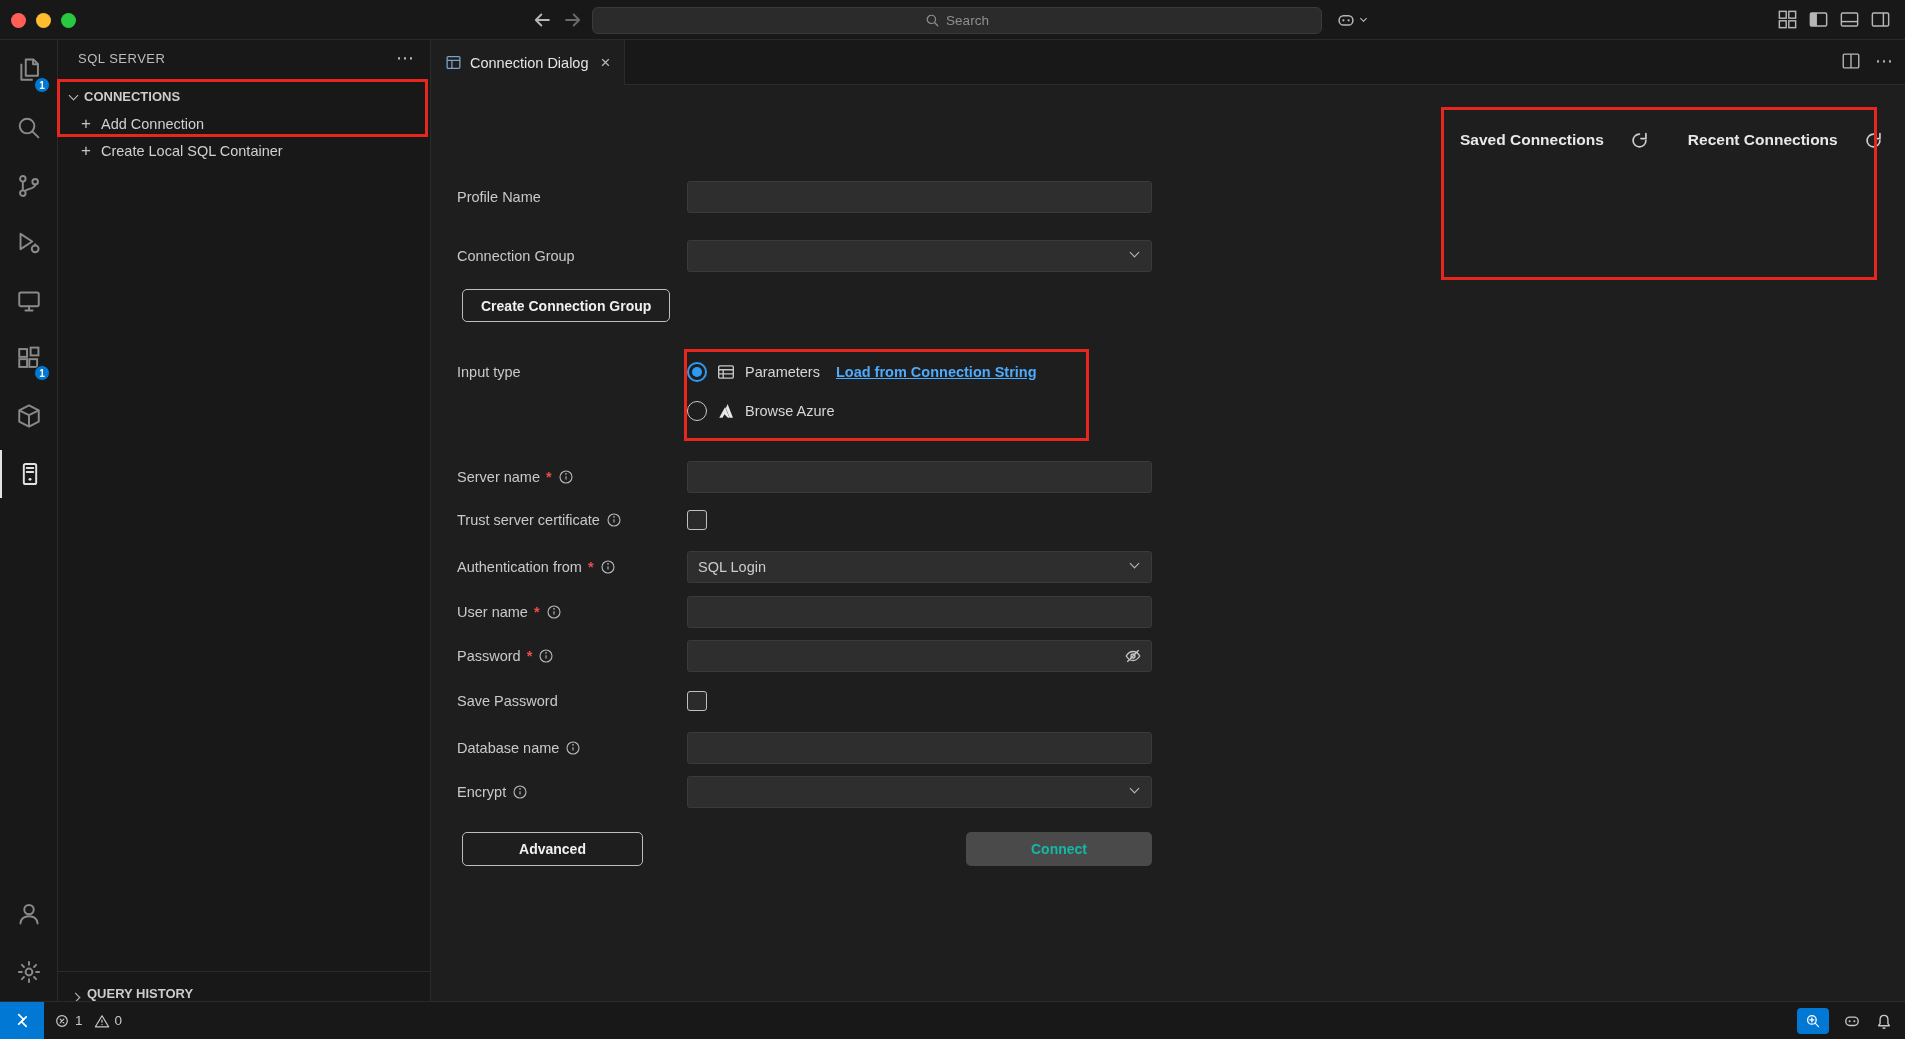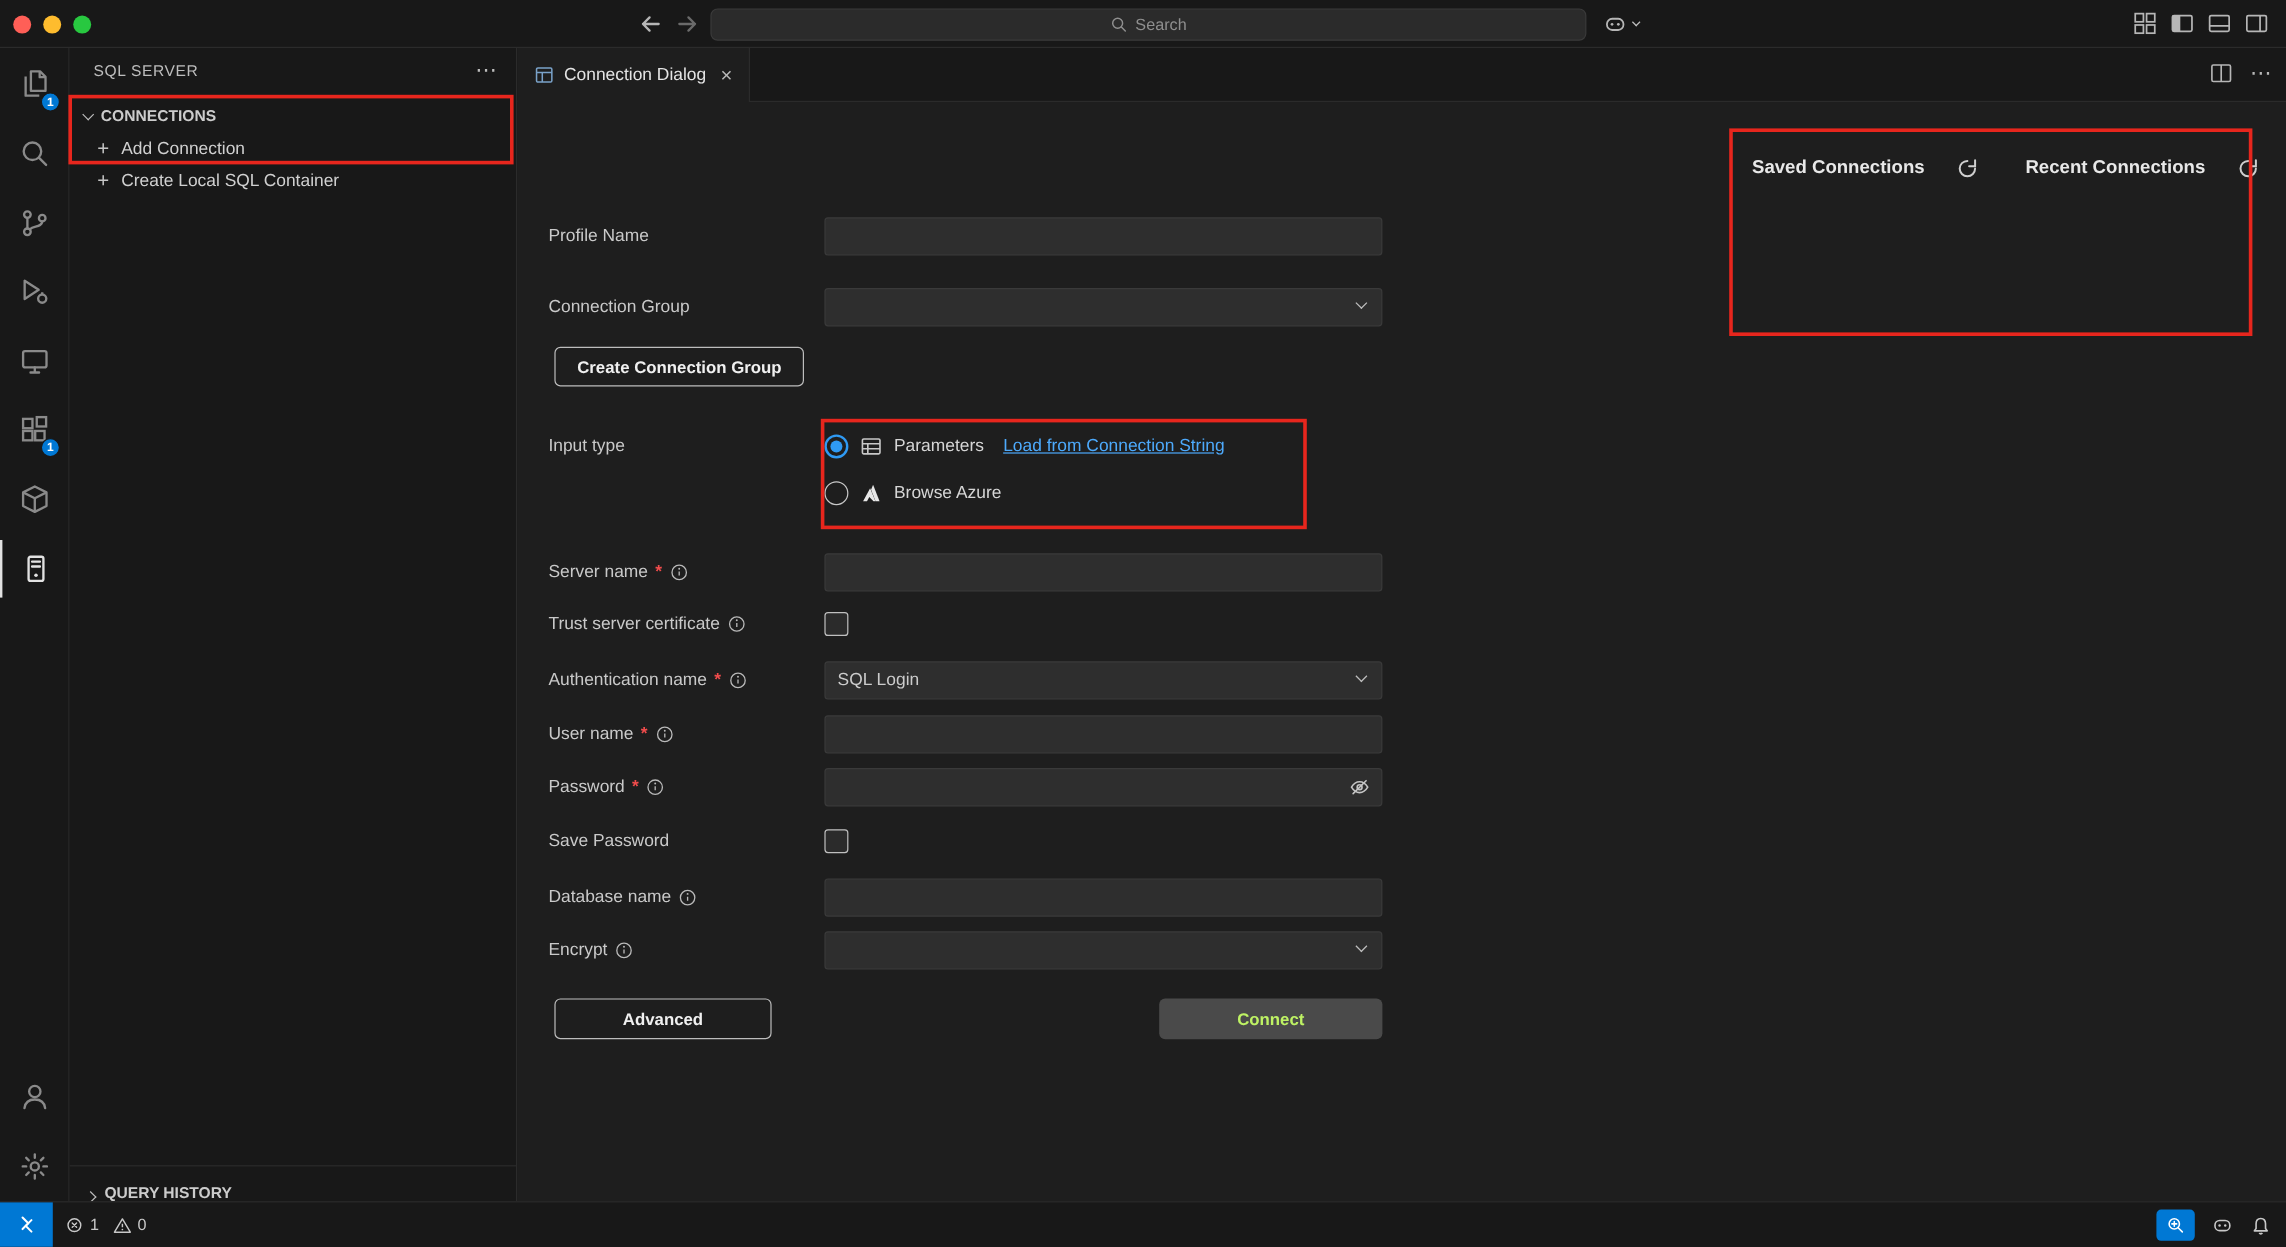--- a/index.html
+++ b/index.html
@@ -115,31 +115,31 @@
     border-radius:3px; cursor:pointer; }
 
   .radio-col { display:flex; flex-direction:column; gap:11px; }
   .radio-row { display:flex; align-items:center; gap:10px; height:28px; cursor:pointer; }
   .radio { width:20px; height:20px; border-radius:50%; border:1.5px solid #c8c8c8;
     position:relative; flex:none; cursor:pointer; }
   .radio.checked { border:2px solid #2f9af3; }
   .radio.checked::after { content:""; position:absolute; left:3px; top:3px;
     width:10px; height:10px; border-radius:50%; background:#2f9af3; }
   .radio-label { color:#d6d6d6; }
-  .link { color:#4daafc; text-decoration:underline; font-weight:400; margin-left:6px; cursor:pointer; }
+  .link { color:#4daafc; text-decoration:underline; font-weight:700; margin-left:6px; cursor:pointer; }
   .param-icon, .azure-icon { width:18px; height:18px; color:#c8c8c8; }
 
   .btn { height:33px; border-radius:5px; display:inline-flex; align-items:center;
     justify-content:center; font-size:14px; font-weight:700; cursor:pointer;
     font-family:"Liberation Sans", sans-serif; }
   .btn-secondary { background:transparent; border:1px solid #bdbdbd; color:#f0f0f0; padding:0 18px; }
   .btn-create { position:absolute; left:31px; top:249px; }
   .btn-advanced { position:absolute; left:31px; top:792px; width:181px; height:34px; }
   .btn-connect { position:absolute; left:535px; top:792px; width:186px; height:34px;
-    background:#4a4a4a; border:none; color:#bef264; cursor:default; }
+    background:#4a4a4a; border:none; color:#14b8a6; cursor:default; }
 
   .right-panel { position:absolute; left:1029px; top:86px; display:flex;
     flex-direction:row; gap:39px; }
   .rp-row { height:28px; display:flex; align-items:center; gap:26px; }
   .rp-title { font-size:15.5px; font-weight:700; color:#e8e8e8; }
   .refresh { width:19px; height:19px; color:#cfcfcf; cursor:pointer; }
 
   
   .statusbar {
     position:absolute; left:0; bottom:0; width:1905px; height:38px;
@@ -427,21 +427,21 @@
               <path d="M8 7.2 v3.4"></path>
               <circle cx="8" cy="4.9" r=".8" fill="currentColor" stroke="none"></circle>
             </svg>
         </span>
       </div>
       <span class="fcheck"></span>
     </div>
 
     <div class="frow" style="top:511px">
       <div class="flabel">
-        <span>Authentication name</span>
+        <span>Authentication from</span>
         <span class="req">*</span>
         <span class="info">
           <svg viewBox="0 0 16 16" width="16" height="16" fill="none" stroke="currentColor" stroke-width="1.1">
               <circle cx="8" cy="8" r="6"></circle>
               <path d="M8 7.2 v3.4"></path>
               <circle cx="8" cy="4.9" r=".8" fill="currentColor" stroke="none"></circle>
             </svg>
         </span>
       </div>
       <div class="fselect">

